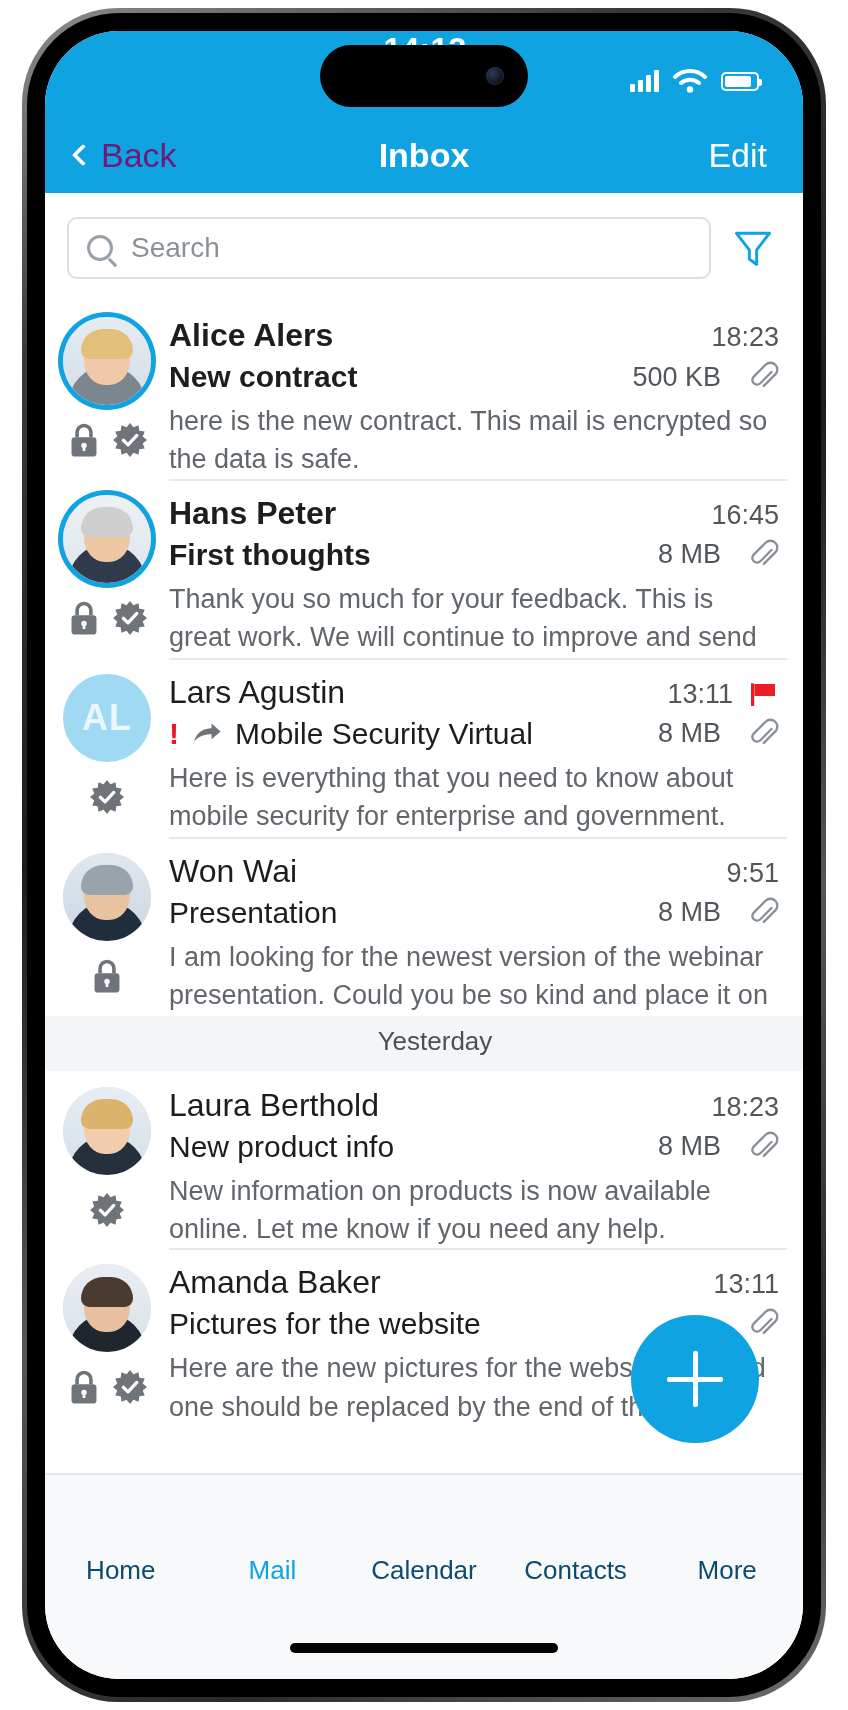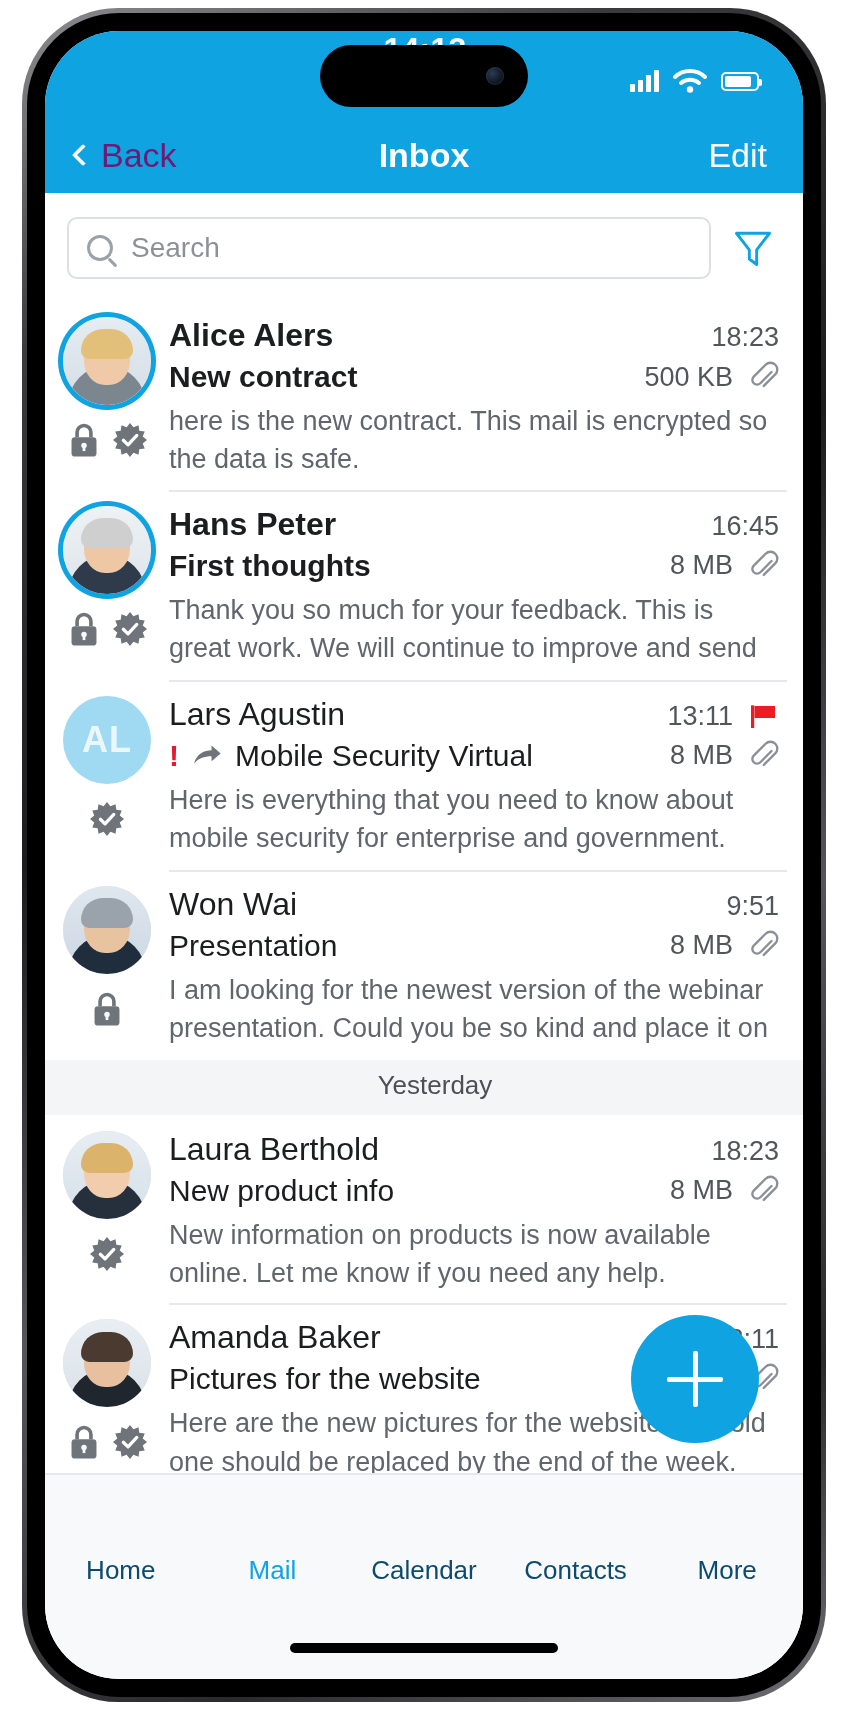--- a/index.html
+++ b/index.html
@@ -107,33 +107,33 @@
     background:#d7dde5;
   }
   .avatar.ring { box-shadow: 0 0 0 5px #0fa3e2; }
   .avatar.initials {
     background:#9fd9f2; display:flex; align-items:center; justify-content:center;
     color:#eaf7fe; font-size:36px; font-weight:700; letter-spacing:1px;
   }
   .badges { display:flex; gap:12px; margin-top:14px; align-items:center; height:42px; }
   .badge-ico { width:34px; height:36px; }
 
-  .rowbody { flex:1; padding-right: 24px; padding-bottom: 11px; }
+  .rowbody { flex:1; padding-right: 24px; padding-bottom: 0; }
   .line1 { display:flex; align-items:baseline; }
   .sender { font-size:32px; color:#1b1d1f; }
   .sender.unread { font-weight:700; }
   .meta1 { margin-left:auto; display:flex; align-items:center; gap:14px; }
   .time { font-size:27px; color:#51565b; }
   .flag-ico { width:32px; height:32px; }
   .line2 { display:flex; align-items:center; margin-top:6px; gap:12px; }
   .subject { font-size:30px; color:#1b1d1f; }
   .subject.unread { font-weight:700; }
   .prio { color:#e8192c; font-size:30px; font-weight:700; }
   .fwd-ico { width:32px; height:26px; flex:none; }
-  .meta2 { margin-left:auto; display:flex; align-items:center; gap:14px; }
+  .meta2 { margin-left:auto; display:flex; align-items:center; gap:26px; }
   .size { font-size:27px; color:#51565b; }
   .clip-ico { width:32px; height:34px; }
   .preview {
     margin-top:8px; font-size:27px; line-height:1.42; color:#60666c;
     max-height:78px; overflow:hidden;
   }
   .preview.clipped { max-height:78px; }
 
   
   .fab {

